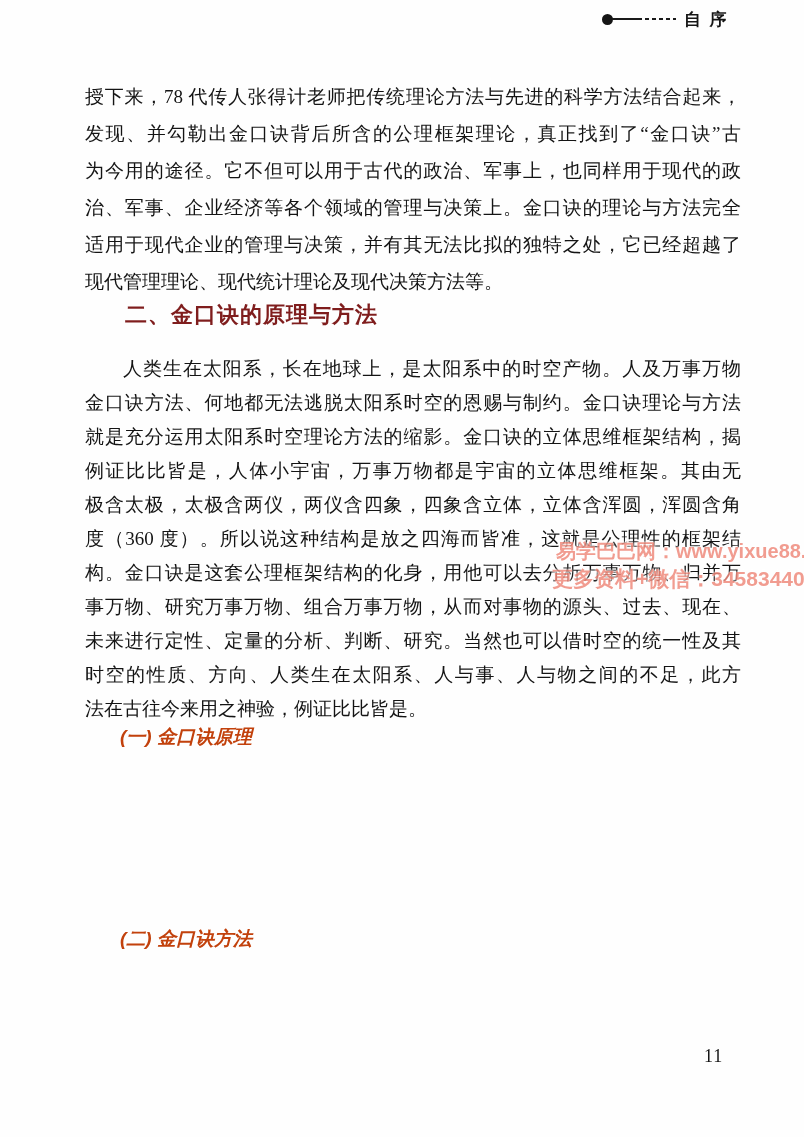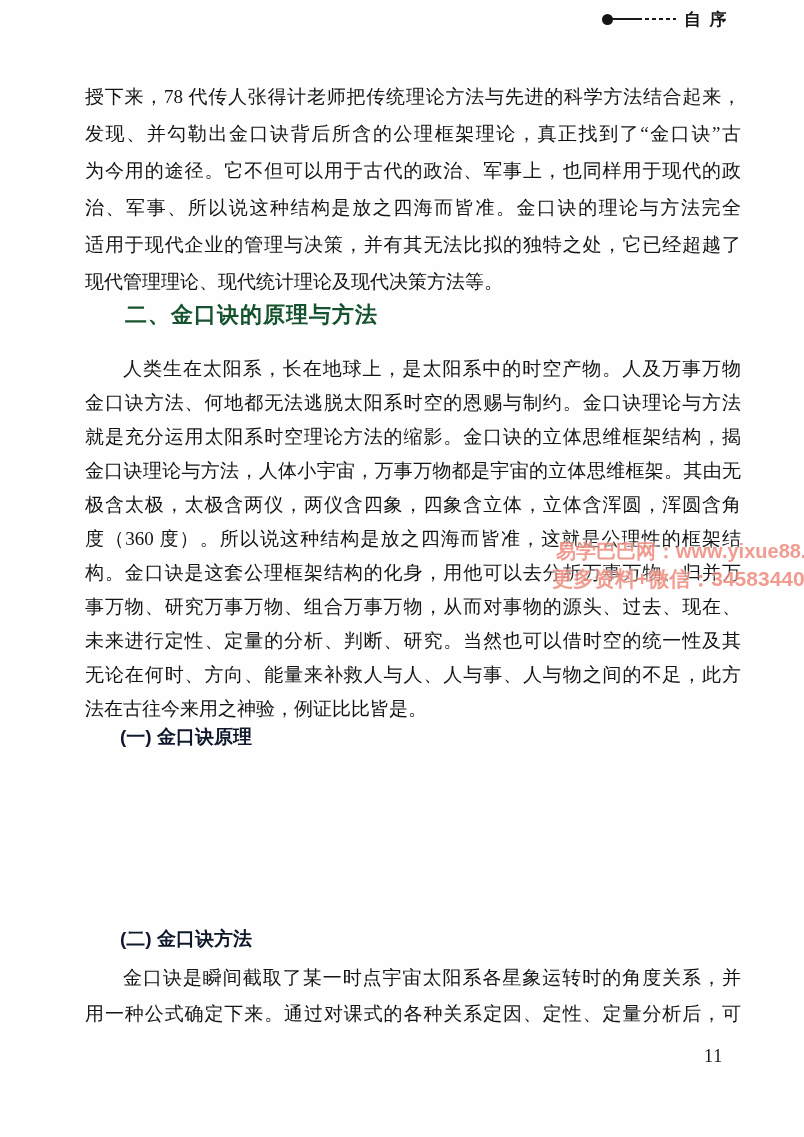--- a/index.html
+++ b/index.html
@@ -65,29 +65,30 @@
   #p3 { top: 756px; line-height: 35px; }
   #p4 { top: 960px; line-height: 36px; }
 
   .sec-heading {
     position: absolute;
     left: 125px; top: 300px;
     font-family: "Liberation Sans", "DejaVu Sans", sans-serif;
     font-weight: bold;
     font-size: 22px;
     letter-spacing: 1px;
-    color: #14532d;
+    color: #7f1d1d;
   }
   .sub-heading {
     position: absolute;
     left: 120px;
     font-family: "Liberation Sans", "DejaVu Sans", sans-serif;
     font-weight: bold;
     font-size: 19px;
-    color: #0f172a;
+    color: #c2410c;
+    font-style: italic;
   }
   #h3a { top: 724px; }
   #h3b { top: 926px; }
 
   
   .page-number {
     position: absolute;
     left: 704px; top: 1046px;
     font-size: 18px;
     letter-spacing: 1px;
@@ -115,49 +116,45 @@
 
   <span class="hdr-dot"></span>
   <span class="hdr-rule-solid"></span>
   <span class="hdr-rule-dashed"></span>
   <span class="hdr-title">自  序</span>
 
   <div class="block" id="p1">
     <div class="line">授下来，78 代传人张得计老师把传统理论方法与先进的科学方法结合起来，</div>
     <div class="line">发现、并勾勒出金口诀背后所含的公理框架理论，真正找到了“金口诀”古</div>
     <div class="line">为今用的途径。它不但可以用于古代的政治、军事上，也同样用于现代的政</div>
-    <div class="line">治、军事、所以说这种结构是放之四海而皆准。金口诀的理论与方法完全</div>
+    <div class="line">治、军事、企业经济等各个领域的管理与决策上。金口诀的理论与方法完全</div>
     <div class="line">适用于现代企业的管理与决策，并有其无法比拟的独特之处，它已经超越了</div>
     <div class="line last">现代管理理论、现代统计理论及现代决策方法等。</div>
   </div>
 
   <div class="sec-heading">二、金口诀的原理与方法</div>
 
   <div class="block" id="p2">
     <div class="line ind">人类生在太阳系，长在地球上，是太阳系中的时空产物。人及万事万物</div>
     <div class="line">金口诀方法、何地都无法逃脱太阳系时空的恩赐与制约。金口诀理论与方法</div>
     <div class="line">就是充分运用太阳系时空理论方法的缩影。金口诀的立体思维框架结构，揭</div>
-    <div class="line">金口诀理论与方法，人体小宇宙，万事万物都是宇宙的立体思维框架。其由无</div>
+    <div class="line">例证比比皆是，人体小宇宙，万事万物都是宇宙的立体思维框架。其由无</div>
     <div class="line">极含太极，太极含两仪，两仪含四象，四象含立体，立体含浑圆，浑圆含角</div>
     <div class="line">度（360 度）。所以说这种结构是放之四海而皆准，这就是公理性的框架结</div>
     <div class="line">构。金口诀是这套公理框架结构的化身，用他可以去分析万事万物、归并万</div>
     <div class="line">事万物、研究万事万物、组合万事万物，从而对事物的源头、过去、现在、</div>
     <div class="line">未来进行定性、定量的分析、判断、研究。当然也可以借时空的统一性及其</div>
-    <div class="line">无论在何时、方向、能量来补救人与人、人与事、人与物之间的不足，此方</div>
+    <div class="line">时空的性质、方向、人类生在太阳系、人与事、人与物之间的不足，此方</div>
     <div class="line last">法在古往今来用之神验，例证比比皆是。</div>
   </div>
 
   <div class="sub-heading" id="h3a">(一) 金口诀原理</div>
 
 
   <div class="sub-heading" id="h3b">(二) 金口诀方法</div>
 
-  <div class="block" id="p4">
-    <div class="line ind">金口诀是瞬间截取了某一时点宇宙太阳系各星象运转时的角度关系，并</div>
-    <div class="line">用一种公式确定下来。通过对课式的各种关系定因、定性、定量分析后，可</div>
-  </div>
 
   <div class="wm" id="wm1">易学巴巴网：www.yixue88.cn</div>
   <div class="wm" id="wm2">更多资料+微信：3458344044</div>
 
   <div class="page-number">11</div>
 
 </div>
 
 </body></html>

